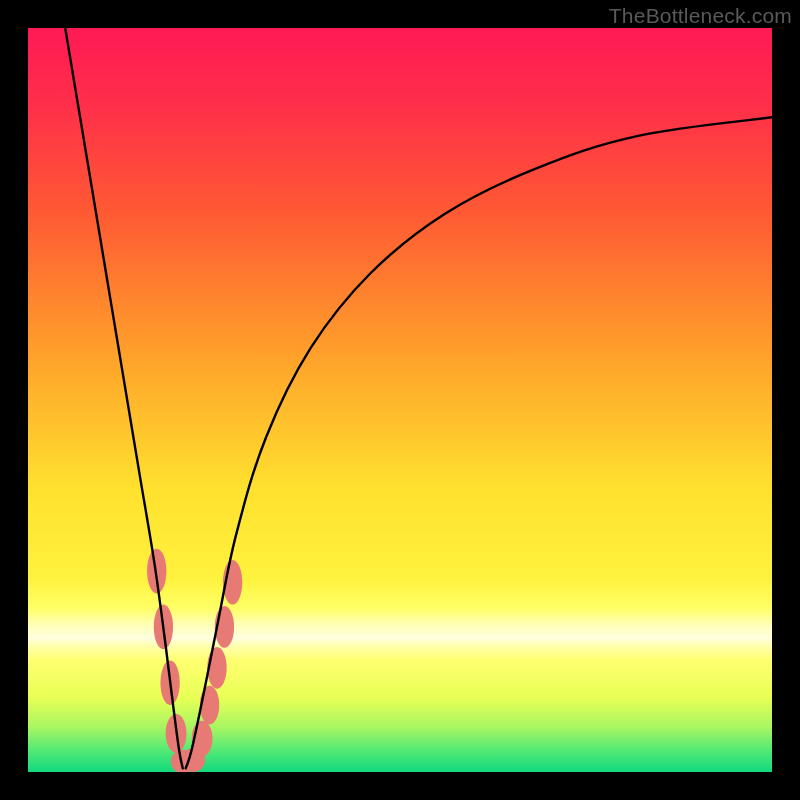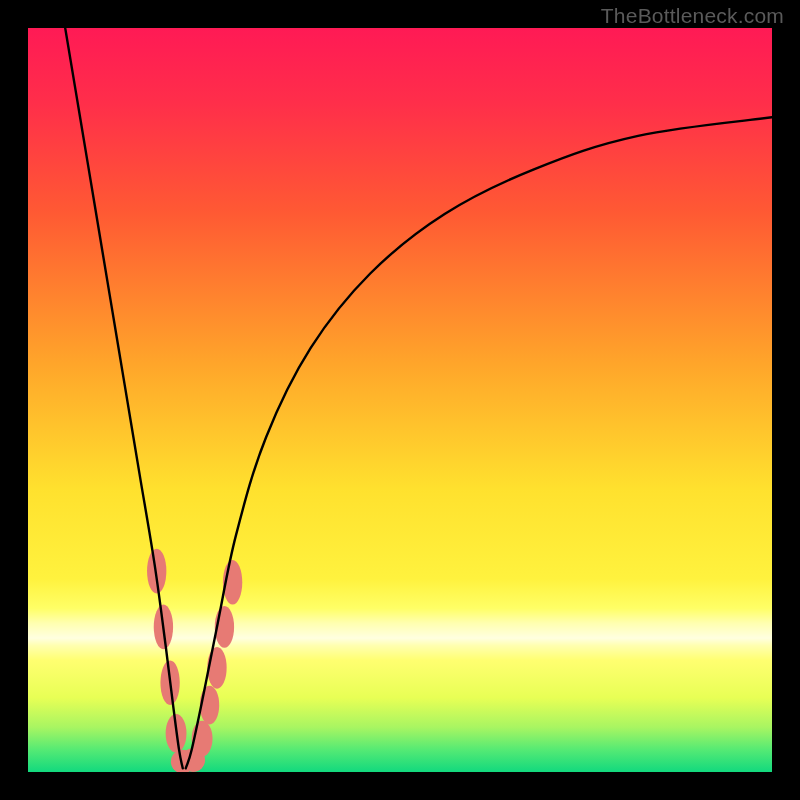--- a/index.html
+++ b/index.html
@@ -25,21 +25,21 @@
     overflow: hidden;
   }
   .plot svg {
     display: block;
     width: 100%;
     height: 100%;
   }
   .watermark {
     position: absolute;
     top: 4px;
-    right: 16px;
+    right: 8px;
     font-size: 21px;
     font-weight: 400;
     color: #5a5a5a;
     letter-spacing: 0.2px;
     user-select: none;
   }
 </style>
 </head>
 <body>
 

